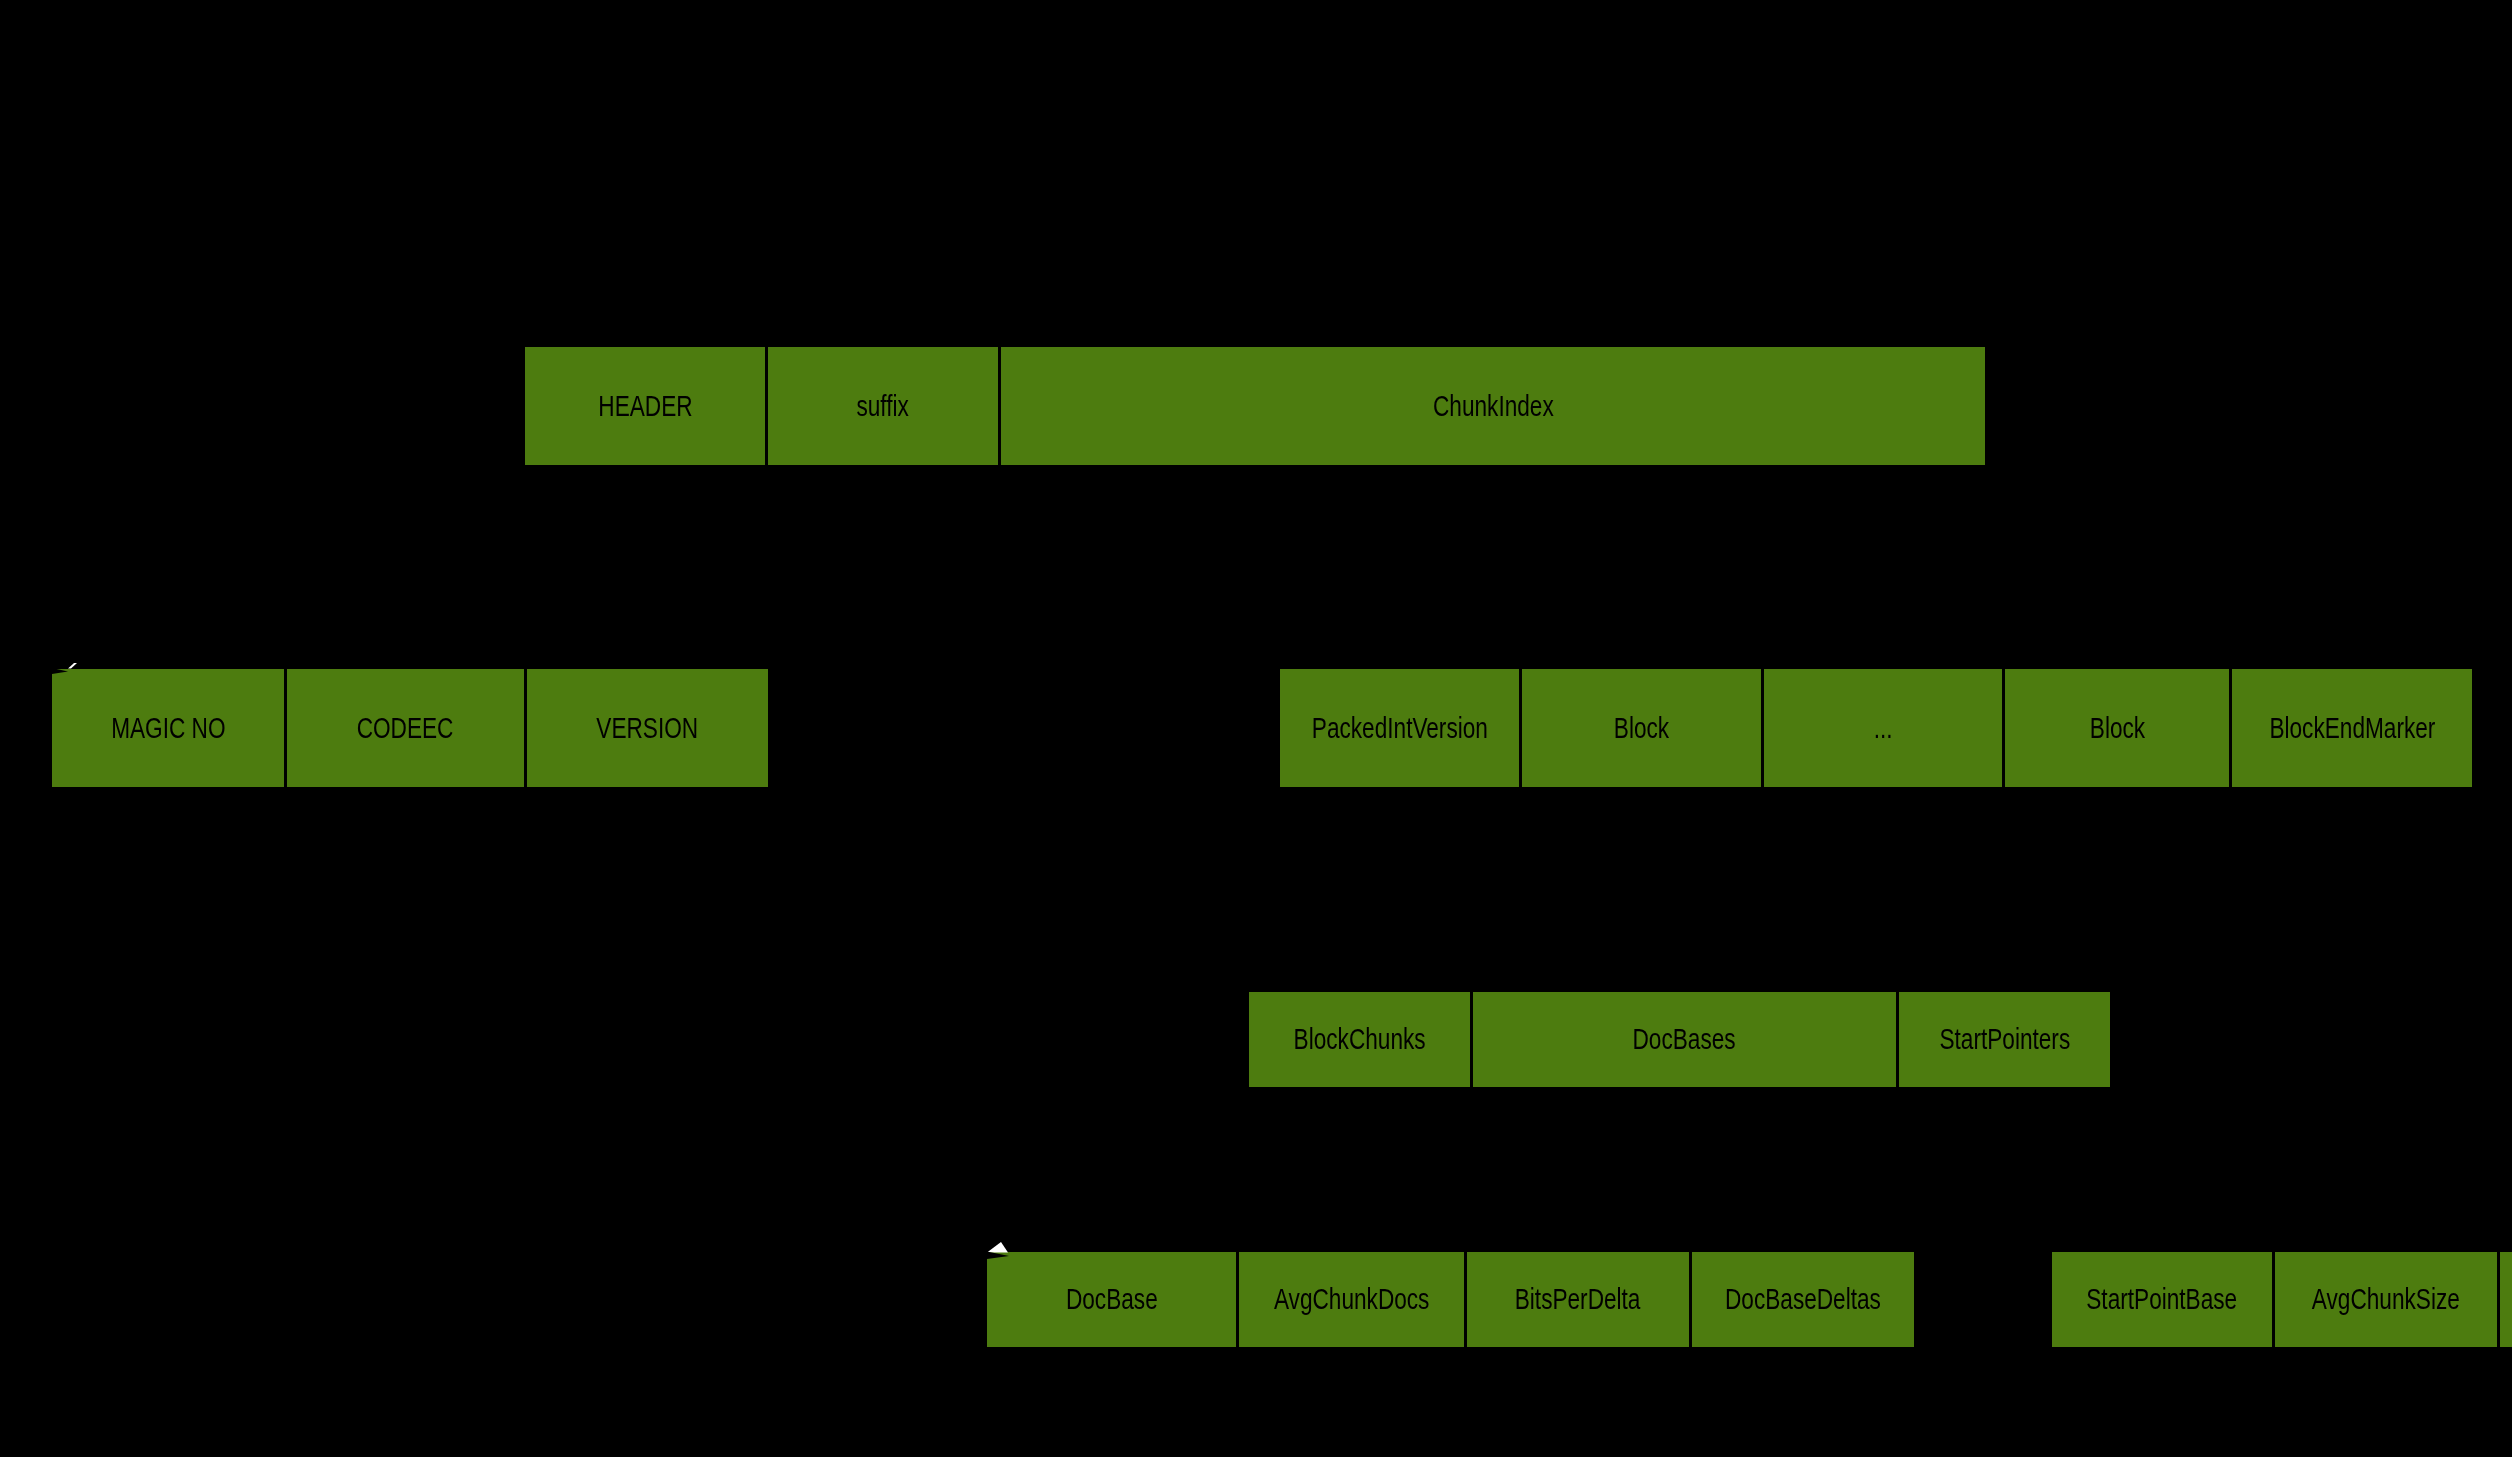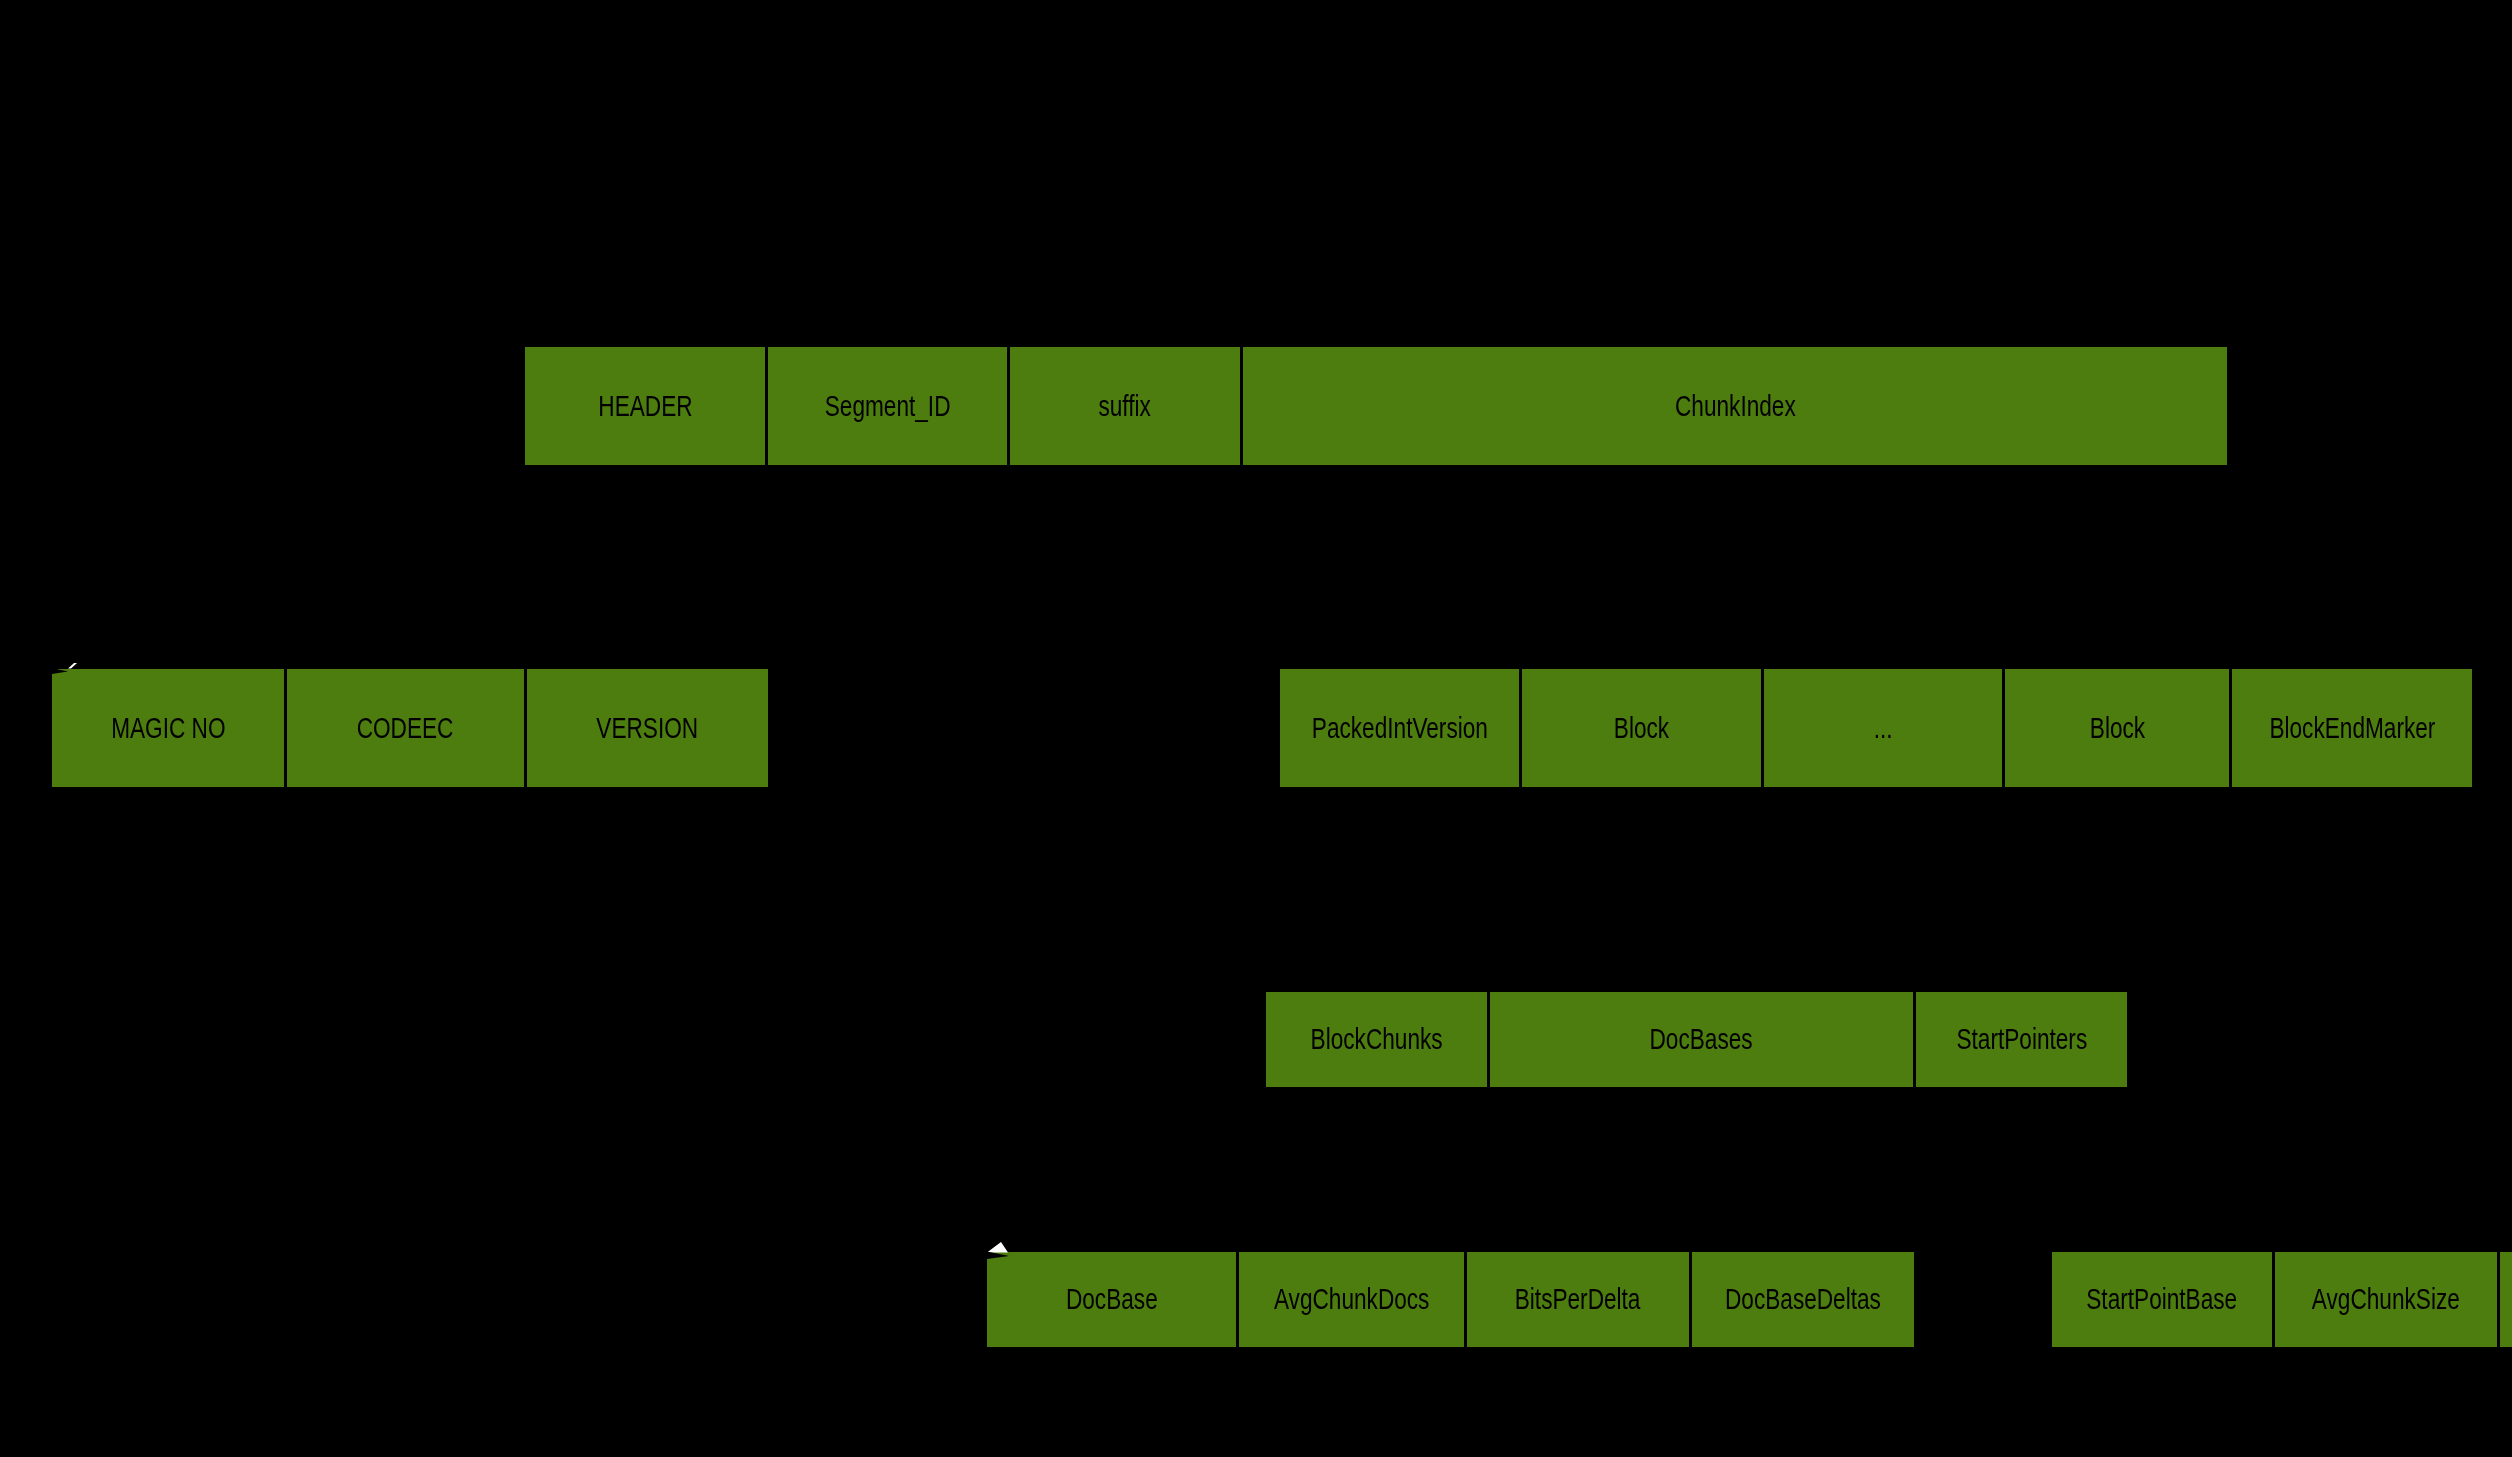--- a/index.html
+++ b/index.html
@@ -46,23 +46,20 @@
 </style>
 </head>
 <body>
 
 <div class="canvas">
 
   <div class="row row-tall" style="left:525px; top:347px;">
     <div class="cell" style="width:240px">
       <span>HEADER</span>
     </div>
-    <div class="cell" style="width:239px">
-      <span>Segment_ID</span>
-    </div>
     <div class="cell" style="width:230px">
       <span>suffix</span>
     </div>
     <div class="cell" style="width:984px">
       <span>ChunkIndex</span>
     </div>
   </div>
 
   <div class="row row-tall" style="left:52px; top:669px;">
     <div class="cell" style="width:232px">
@@ -87,21 +84,21 @@
       <span>...</span>
     </div>
     <div class="cell" style="width:224px">
       <span>Block</span>
     </div>
     <div class="cell" style="width:240px">
       <span>BlockEndMarker</span>
     </div>
   </div>
 
-  <div class="row row-short" style="left:1249px; top:992px;margin-left:17px;">
+  <div class="row row-short" style="left:1249px; top:992px;">
     <div class="cell" style="width:221px">
       <span>BlockChunks</span>
     </div>
     <div class="cell" style="width:423px">
       <span>DocBases</span>
     </div>
     <div class="cell" style="width:211px">
       <span>StartPointers</span>
     </div>
   </div>

